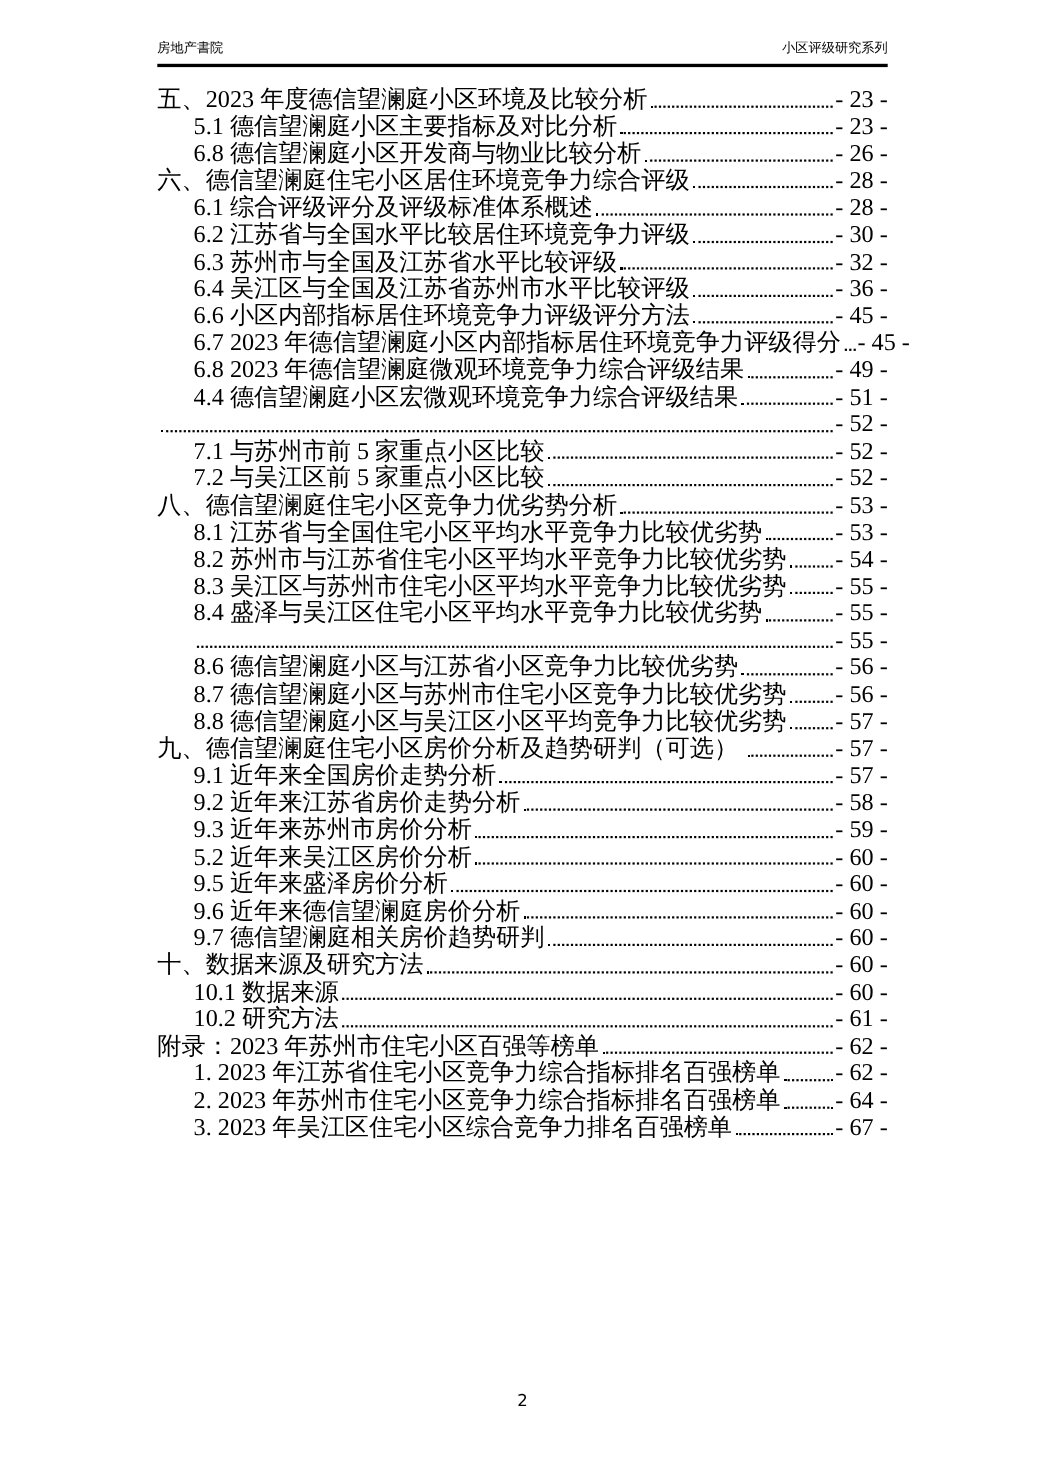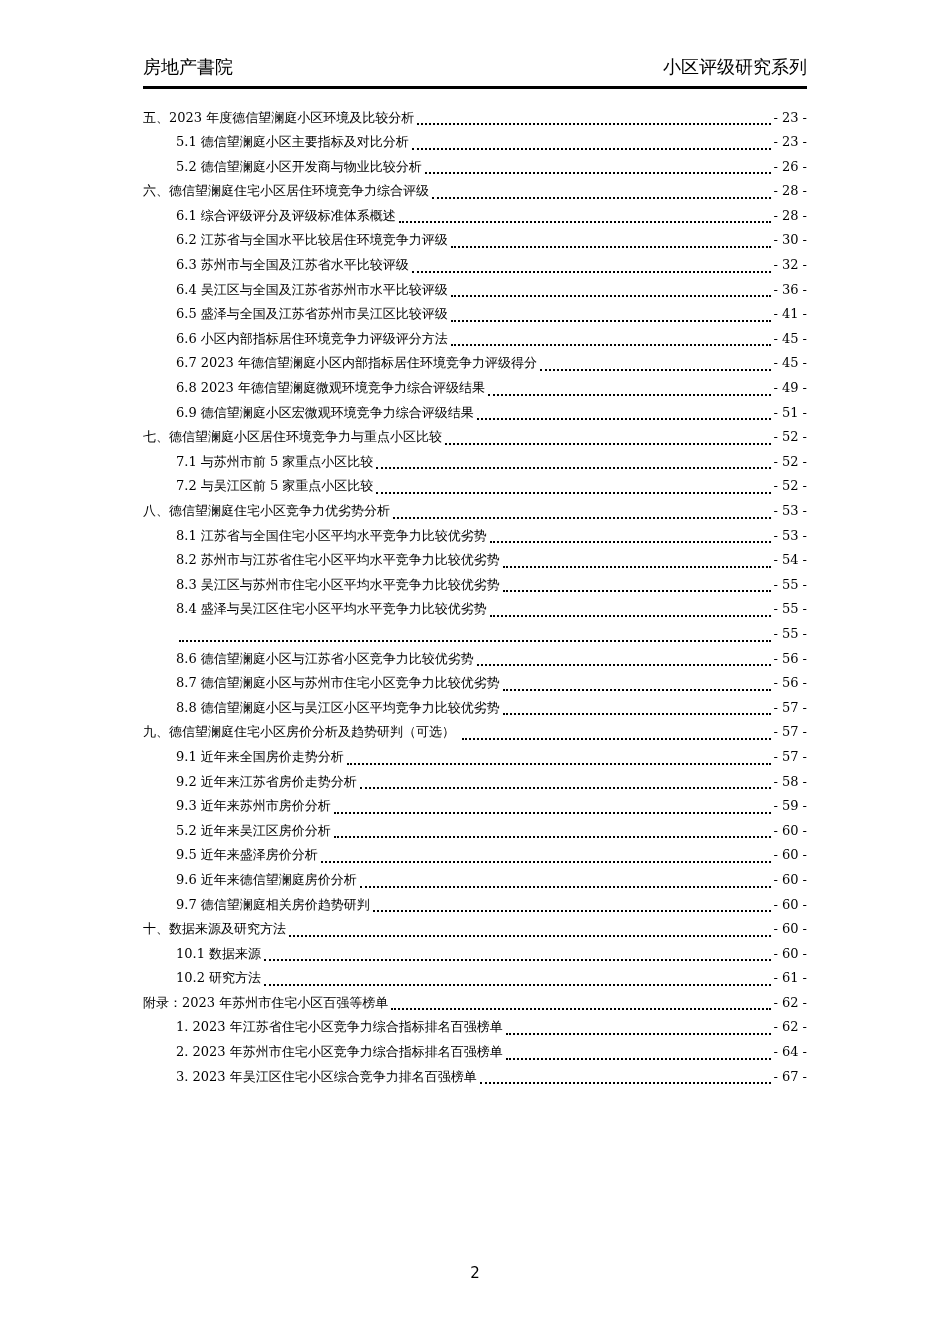--- a/index.html
+++ b/index.html
@@ -9,40 +9,41 @@
     width: 950px;
     height: 1344px;
     margin: 0 auto;
     background: #ffffff;
     color: #000000;
     font-family: "DejaVu Serif", "Liberation Serif", serif;
     overflow: hidden;
   }
   .page-header {
     margin: 0 143px;
-    padding-top: 56px;
+    padding-top: 36px;
     padding-bottom: 7px;
     border-bottom: 3px solid #000000;
     display: flex;
     justify-content: space-between;
     align-items: center;
     font-family: "DejaVu Sans", "Liberation Sans", sans-serif;
-    font-size: 18px;
+    font-size: 12px;
     line-height: 1.25;
   }
   .toc {
     margin: 17px 143px 0 143px;
   }
   .toc-row {
     display: flex;
     align-items: stretch;
     height: 24.6px;
-    font-size: 13px;
+    font-size: 22px;
     line-height: 24.6px;
     white-space: pre;
+    font-family: Liberation Serif, serif;
   }
   .toc-row.lvl2 { padding-left: 33px; text-align: right; }
   .toc-title { flex: 0 0 auto; }
   .toc-dots {
     flex: 1 1 auto;
     min-width: 10px;
     border-bottom: 2px dotted #000000;
     margin: 0 2px 5px 3px;
   }
   .toc-page { flex: 0 0 auto; }
@@ -73,21 +74,21 @@
     <span class="toc-page">- 23 -</span>
   </div>
 
   <div class="toc-row lvl2">
     <span class="toc-title">5.1 德信望澜庭小区主要指标及对比分析</span>
     <span class="toc-dots"></span>
     <span class="toc-page">- 23 -</span>
   </div>
 
   <div class="toc-row lvl2">
-    <span class="toc-title">5.2 德信望澜庭小区开发商与物业比较分析</span>
+    <span class="toc-title">6.8 德信望澜庭小区开发商与物业比较分析</span>
     <span class="toc-dots"></span>
     <span class="toc-page">- 26 -</span>
   </div>
 
   <div class="toc-row lvl1">
     <span class="toc-title">六、德信望澜庭住宅小区居住环境竞争力综合评级</span>
     <span class="toc-dots"></span>
     <span class="toc-page">- 28 -</span>
   </div>
 
@@ -108,52 +109,46 @@
     <span class="toc-dots"></span>
     <span class="toc-page">- 32 -</span>
   </div>
 
   <div class="toc-row lvl2">
     <span class="toc-title">6.4 吴江区与全国及江苏省苏州市水平比较评级</span>
     <span class="toc-dots"></span>
     <span class="toc-page">- 36 -</span>
   </div>
 
-  <div class="toc-row lvl2">
-    <span class="toc-title">6.5 盛泽与全国及江苏省苏州市吴江区比较评级</span>
-    <span class="toc-dots"></span>
-    <span class="toc-page">- 41 -</span>
-  </div>
 
   <div class="toc-row lvl2">
     <span class="toc-title">6.6 小区内部指标居住环境竞争力评级评分方法</span>
     <span class="toc-dots"></span>
     <span class="toc-page">- 45 -</span>
   </div>
 
   <div class="toc-row lvl2">
     <span class="toc-title">6.7 2023 年德信望澜庭小区内部指标居住环境竞争力评级得分</span>
     <span class="toc-dots"></span>
     <span class="toc-page">- 45 -</span>
   </div>
 
   <div class="toc-row lvl2">
     <span class="toc-title">6.8 2023 年德信望澜庭微观环境竞争力综合评级结果</span>
     <span class="toc-dots"></span>
     <span class="toc-page">- 49 -</span>
   </div>
 
   <div class="toc-row lvl2">
-    <span class="toc-title">6.9 德信望澜庭小区宏微观环境竞争力综合评级结果</span>
+    <span class="toc-title">4.4 德信望澜庭小区宏微观环境竞争力综合评级结果</span>
     <span class="toc-dots"></span>
     <span class="toc-page">- 51 -</span>
   </div>
 
   <div class="toc-row lvl1">
-    <span class="toc-title">七、德信望澜庭小区居住环境竞争力与重点小区比较</span>
     <span class="toc-dots"></span>
     <span class="toc-page">- 52 -</span>
   </div>
 
   <div class="toc-row lvl2">
     <span class="toc-title">7.1 与苏州市前 5 家重点小区比较</span>
     <span class="toc-dots"></span>
     <span class="toc-page">- 52 -</span>
   </div>
 

